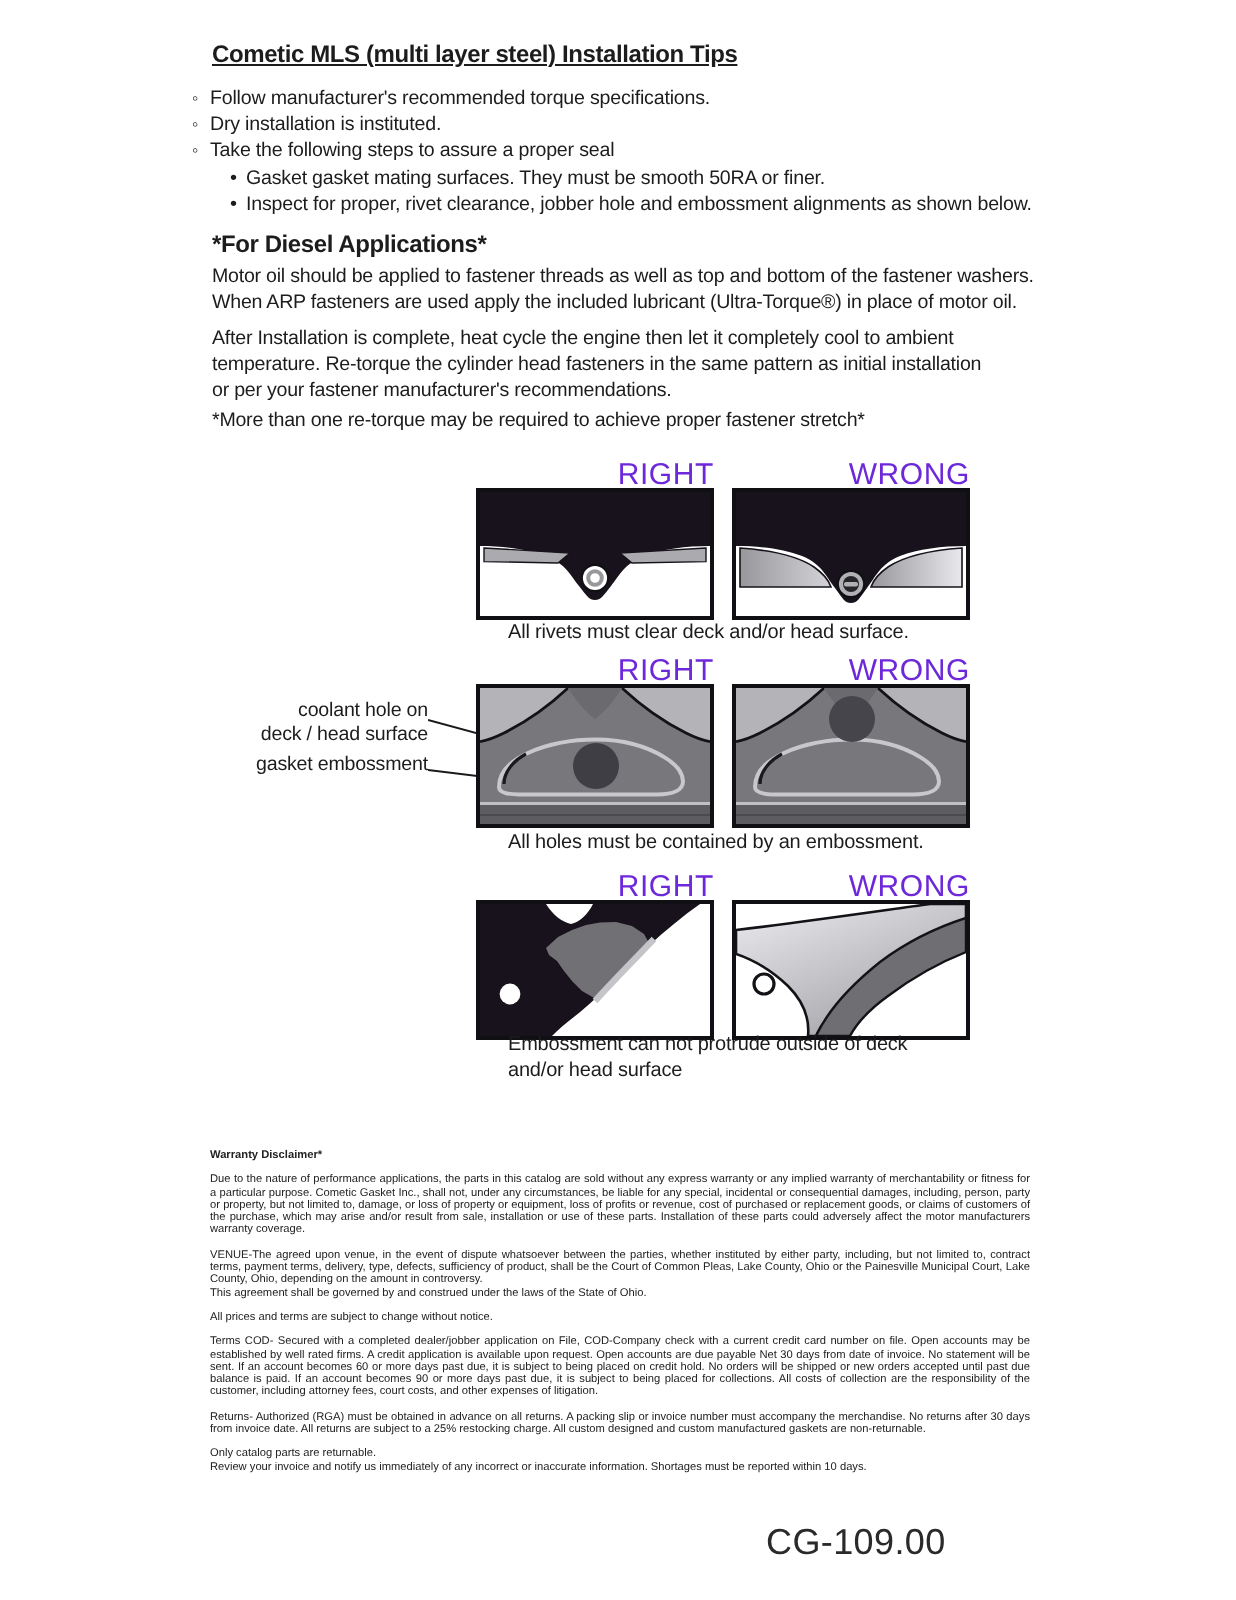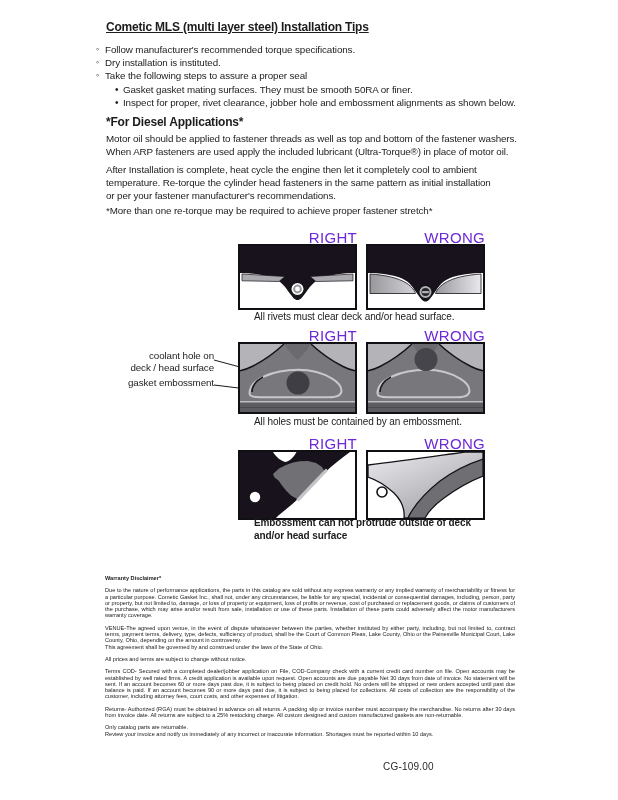--- a/index.html
+++ b/index.html
@@ -24,21 +24,21 @@
   .p3{top:204px;}
   .dglabel{font-size:15px;letter-spacing:0.3px;color:#6d28d9;width:119px;text-align:right;white-space:nowrap;}
   .dbox{position:absolute;width:115px;border:2px solid #101014;background:#fff;line-height:0;}
   .dbox svg{display:block;}
   .caption{left:238px;font-size:10px;letter-spacing:-0.1px;line-height:12.5px;white-space:pre-line;margin-left:16px;}
   .ann{left:108px;width:106px;text-align:right;font-size:9.8px;letter-spacing:-0.1px;line-height:12px;white-space:pre-line;}
   .legal{left:105px;top:575px;width:410px;font-size:5.6px;line-height:6.3px;letter-spacing:0;color:#222;}
   .legal .lh{font-weight:bold;margin:0 0 3px 0;}
   .legal p{margin:6px 0 0 0;text-align:justify;}
   .legal p.tight{margin-top:0;}
-  .pagenum{left:383px;top:761px;font-size:10px;letter-spacing:0.2px;color:#2a2a2a;white-space:nowrap;}
+  .pagenum{left:383px;top:761px;font-size:18px;letter-spacing:0.2px;color:#2a2a2a;white-space:nowrap;}
 </style>
 </head>
 <body>
 
 <div class="page">
 
   <div class="abs title">Cometic MLS (multi layer steel) Installation Tips</div>
 
   <div class="abs bullets">
     <div class="brow">
@@ -169,21 +169,21 @@
             <stop offset="0" stop-color="#ececf0"></stop>
             <stop offset="1" stop-color="#a2a2a6"></stop>
           </linearGradient>
       </defs>
       <rect width="115" height="66" fill="#ffffff"></rect>
       <path d="M0,13 C34,9 68,4 97,0 H115 V9 C91,22 67,38 51,52 C45.5,57 42,61.5 40,66 H36 C37,56 33,48 26,41 C18,33.5 9,28 0,25 Z" fill="url(#g3)" stroke="#131317" stroke-width="1.3"></path>
       <path d="M40,66 C46,53 57,41 72,29 C86,18.5 101,11.5 115,7 V24 C101,29.5 88,37 76,46 C67,52.5 61,58.5 57,66 Z" fill="#6f6f73" stroke="#131317" stroke-width="1.2"></path>
       <circle cx="14" cy="40" r="5" fill="#ffffff" stroke="#131317" stroke-width="1.6"></circle>
     </svg>
   </div>
-  <div class="abs caption" style="top:517px;font-weight:bold;">Embossment can not protrude outside of deck
+  <div class="abs caption" style="top:517px;">Embossment can not protrude outside of deck
 and/or head surface</div>
 
   <div class="abs legal">
     <div class="lh">Warranty Disclaimer*</div>
     <p>Due to the nature of performance applications, the parts in this catalog are sold without any express warranty or any implied warranty of merchantability or fitness for a particular purpose.  Cometic Gasket Inc., shall not, under any circumstances, be liable for any special, incidental or consequential damages, including, person, party or property, but not limited to, damage, or loss of property or equipment, loss of profits or revenue, cost of purchased or replacement goods, or claims of customers of the purchase, which may arise and/or result from sale, installation or use of these parts.  Installation of these parts could adversely affect the motor manufacturers warranty coverage.</p>
     <p>VENUE-The agreed upon venue, in the event of dispute whatsoever between the parties, whether instituted by either party, including, but not limited to, contract terms, payment terms, delivery, type, defects, sufficiency of product, shall be the Court of Common Pleas, Lake County, Ohio or the Painesville Municipal Court, Lake County, Ohio, depending on the amount in controversy.</p>
     <p class="tight">This agreement shall be governed by and construed under the laws of the State of Ohio.</p>
     <p>All prices and terms are subject to change without notice.</p>
     <p>Terms COD- Secured with a completed dealer/jobber application on File, COD-Company check with a current credit card number on file.  Open accounts may be established by well rated firms.  A credit application is available upon request.  Open accounts are due payable Net 30 days from date of invoice.  No statement will be sent.  If an account becomes 60 or more days past due, it is subject to being placed on credit hold.  No orders will be shipped or new orders accepted until past due balance is paid.  If an account becomes 90 or more days past due, it is subject to being placed for collections.  All costs of collection are the responsibility of the customer, including attorney fees, court costs, and other expenses of litigation.</p>
     <p>Returns- Authorized (RGA) must be obtained in advance on all returns.  A packing slip or invoice number must accompany the merchandise.  No returns after 30 days from invoice date.  All returns are subject to a 25% restocking charge.  All custom designed and custom manufactured gaskets are non-returnable.</p>

